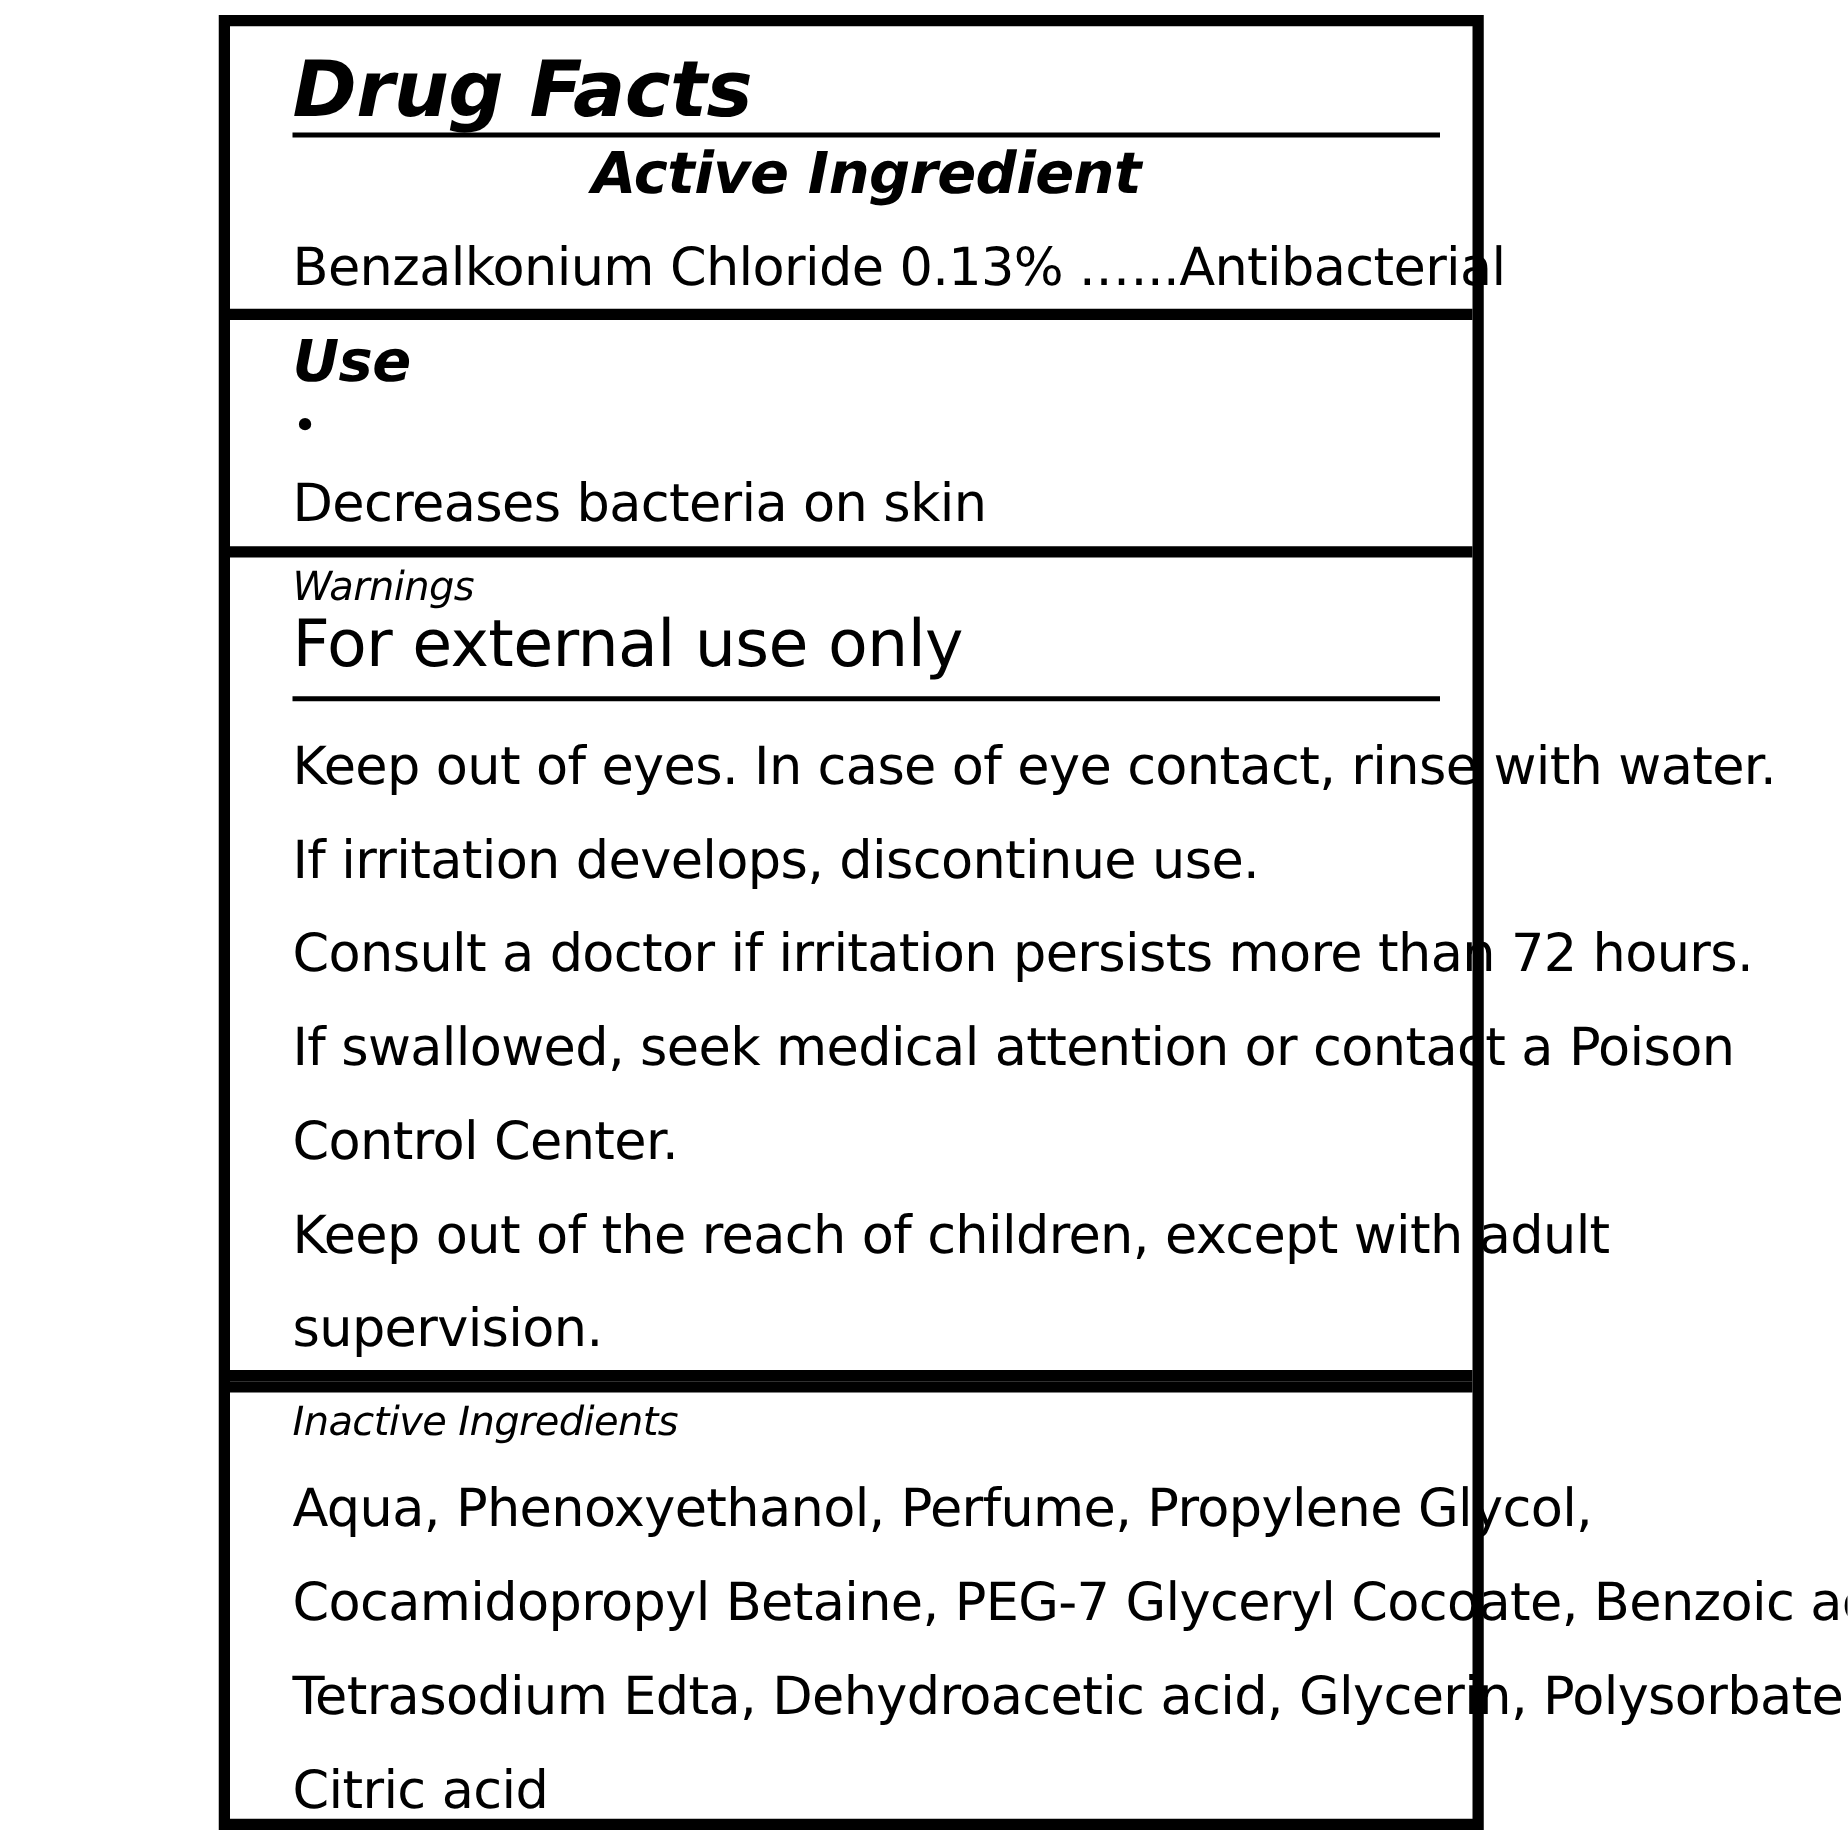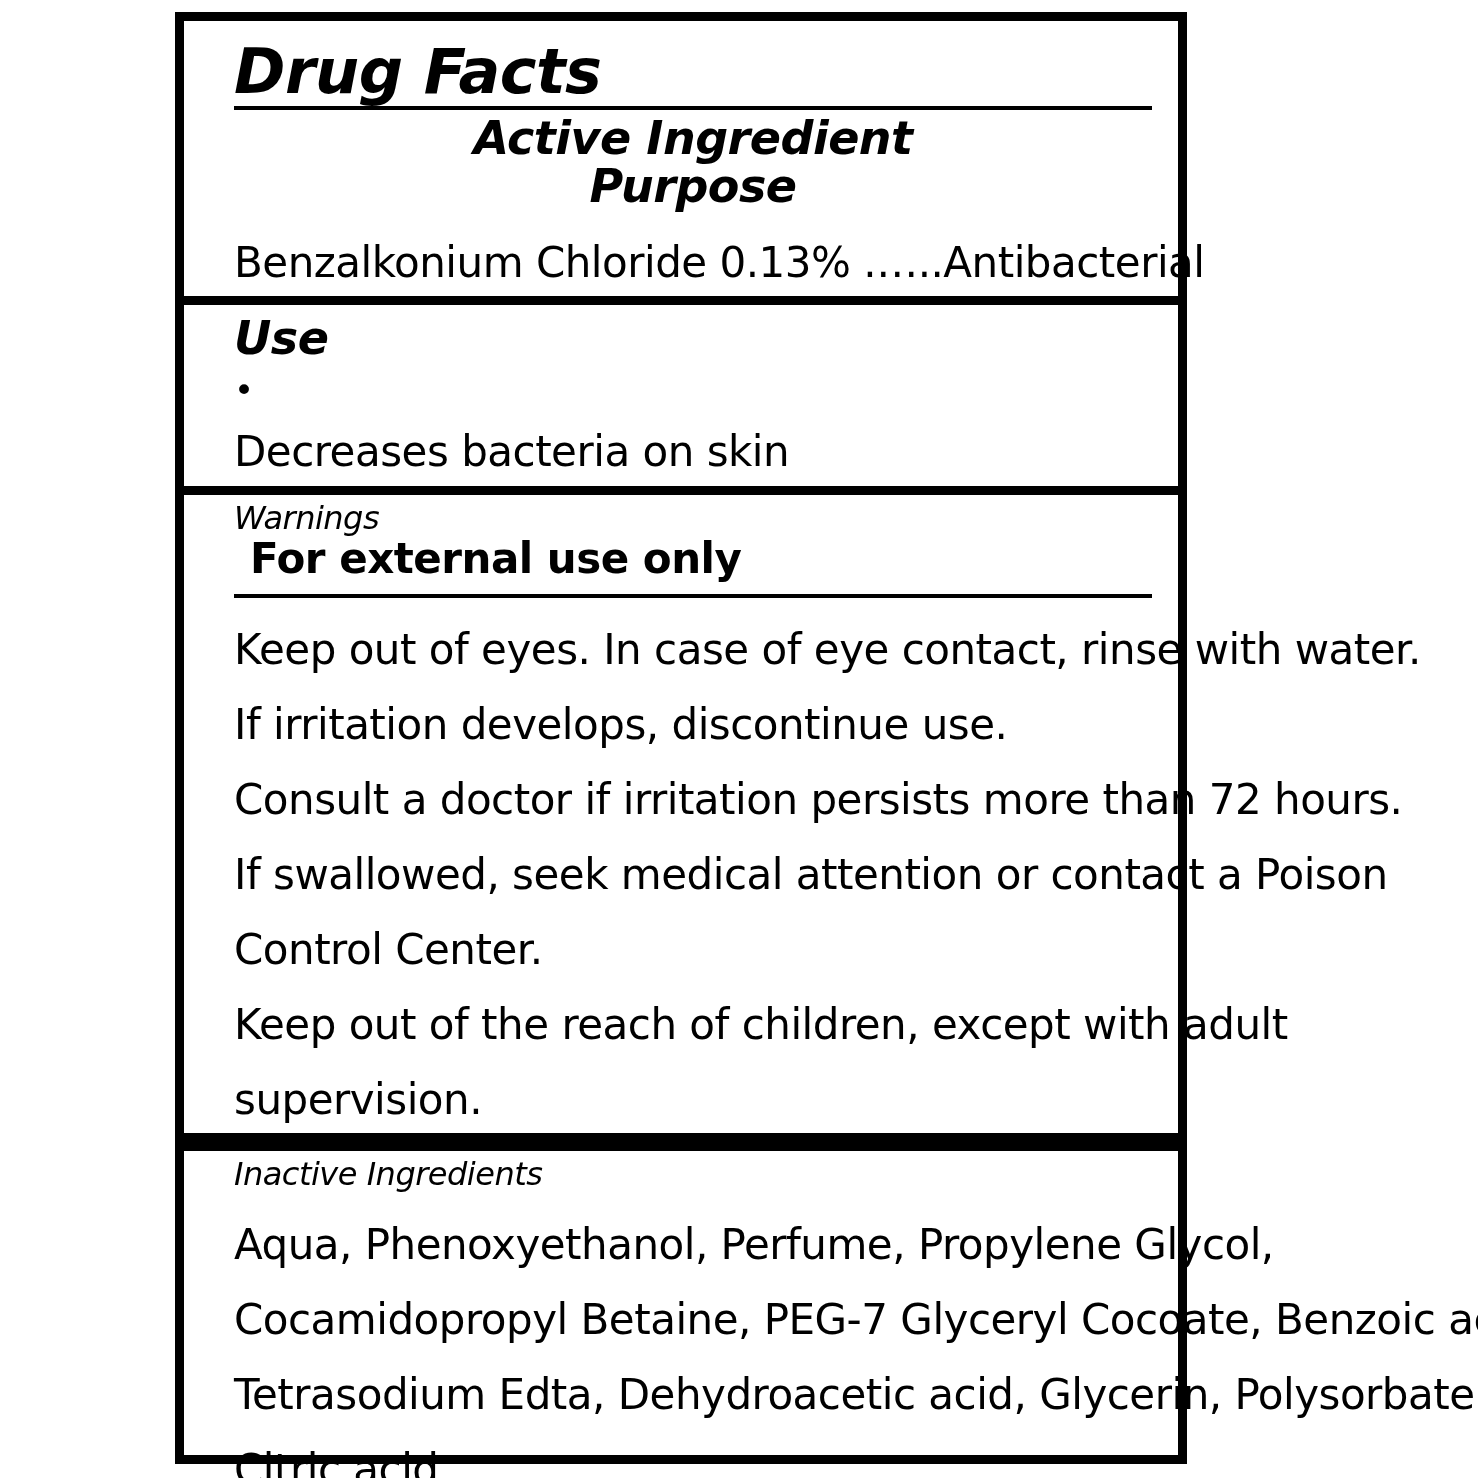--- a/index.html
+++ b/index.html
@@ -84,25 +84,24 @@
 
   .sec-head {
     font-weight: normal;
     font-style: italic;
     font-size: 32px;
     line-height: 1.1;
     letter-spacing: -0.5px;
   }
 
   .bold-line {
-    font-weight: bold;
-    font-size: 42px;
+    font-weight: normal;
+    font-size: 52px;
     line-height: 1.1;
     letter-spacing: -0.5px;
-    margin-left: 16px;
   }
 
   .use-row {
     display: flex;
     align-items: baseline;
     gap: 14px;
     font-size: 42px;
     letter-spacing: -0.5px;
     flex-direction: column;
   }
@@ -126,21 +125,20 @@
 <div class="page">
   <div class="panel">
 
     <div class="title">Drug Facts</div>
 
     <div class="rule-thin"></div>
 
     <div class="section tight">
       <div class="hdr-row">
         <span>Active Ingredient</span>
-        <span>Purpose</span>
       </div>
       <div class="body-line">Benzalkonium Chloride  0.13%  .…..Antibacterial</div>
     </div>
 
     <div class="rule-thick"></div>
 
     <div class="section">
       <div class="use-row">
         <span class="use-label">Use</span>
         <span class="bullet">•</span>

